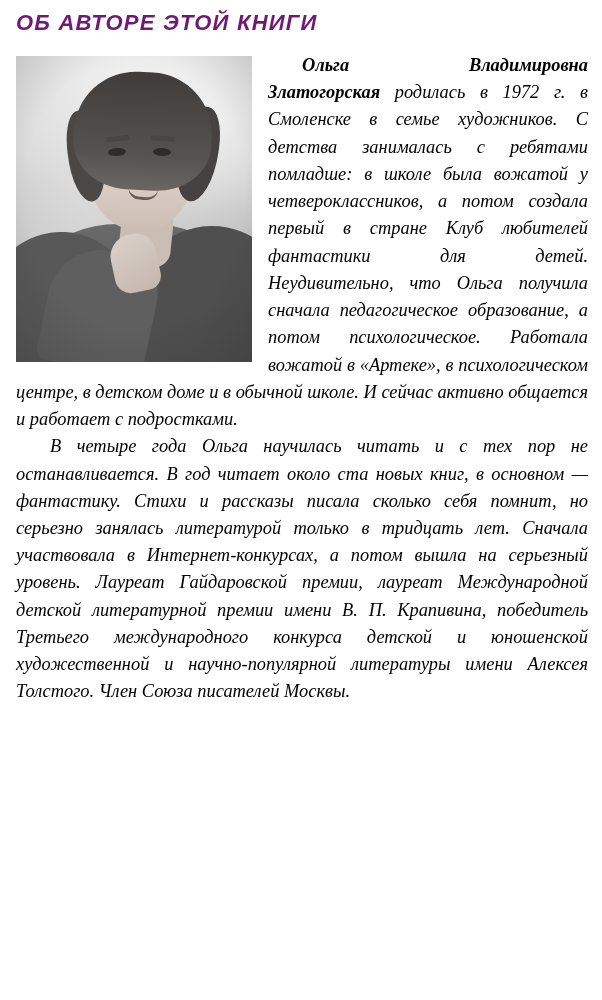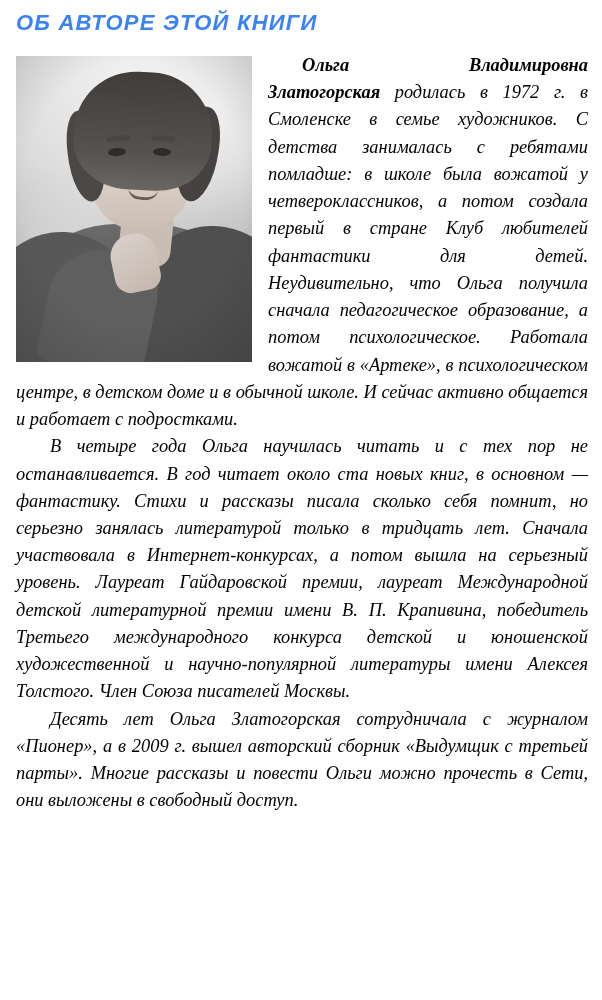--- a/index.html
+++ b/index.html
@@ -20,21 +20,21 @@
     height: 1000px;
     box-sizing: border-box;
     padding: 0 8px;
   }
   .heading {
     font-family: "Liberation Sans", sans-serif;
     font-weight: bold;
     font-style: italic;
     font-size: 22px;
     letter-spacing: 1.2px;
-    color: #3b82f6;
+    color: #701a75;
     text-transform: uppercase;
     margin: 10px 0 0 8px;
     white-space: nowrap;
   }
   .body-text {
     margin-top: 16px;
     font-style: italic;
     font-size: 18.4px;
     line-height: 1.48;
     text-align: justify;
@@ -235,17 +235,16 @@
       <div class="eyeR"></div>
       <div class="mouth"></div>
       <div class="hand"></div>
       <div class="vignette"></div>
     </figure>
 
     <p><span class="bold">Ольга Владимировна Златогорская</span><span> родилась в 1972 г. в Смоленске в семье художников. С детства занималась с ребятами помладше: в школе была вожатой у четвероклассников, а потом создала первый в стране Клуб любителей фантастики для детей. Неудивительно, что Ольга получила сначала педагогическое образование, а потом психологическое. Работала вожатой в «Артеке», в психологическом центре, в детском доме и в обычной школе. И сейчас активно общается и работает с подростками.</span></p>
 
     <p>В четыре года Ольга научилась читать и с тех пор не останавливается. В год читает около ста новых книг, в основном — фантастику. Стихи и рассказы писала сколько себя помнит, но серьезно занялась литературой только в тридцать лет. Сначала участвовала в Интернет-конкурсах, а потом вышла на серьезный уровень. Лауреат Гайдаровской премии, лауреат Международной детской литературной премии имени В. П. Крапивина, победитель Третьего международного конкурса детской и юношенской художественной и научно-популярной литературы имени Алексея Толстого. Член Союза писателей Москвы.</p>
 
-    <p>Десять лет Ольга Златогорская сотрудничала с журналом «Пионер», а в 2009 г. вышел авторский сборник «Выдумщик с третьей парты». Многие рассказы и повести Ольги можно прочесть в Сети, они выложены в свободный доступ.</p>
 
 
   </div>
 </div>
 
 </body></html>

